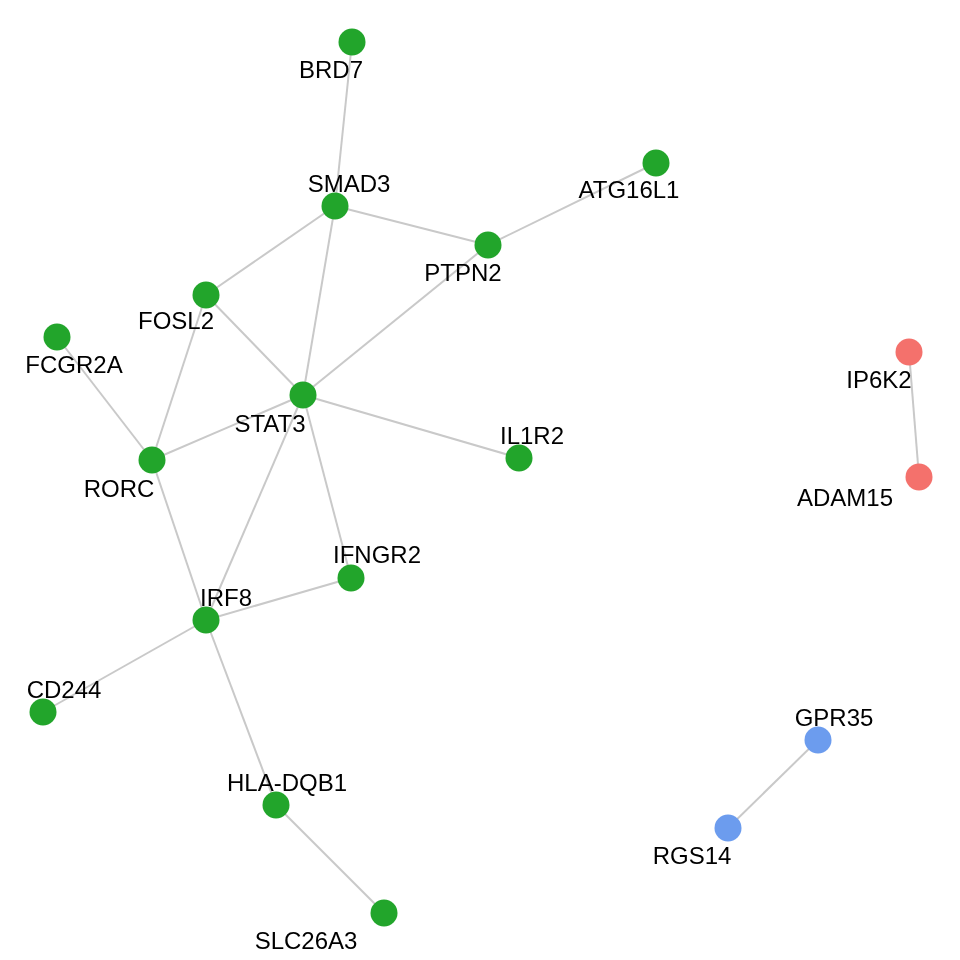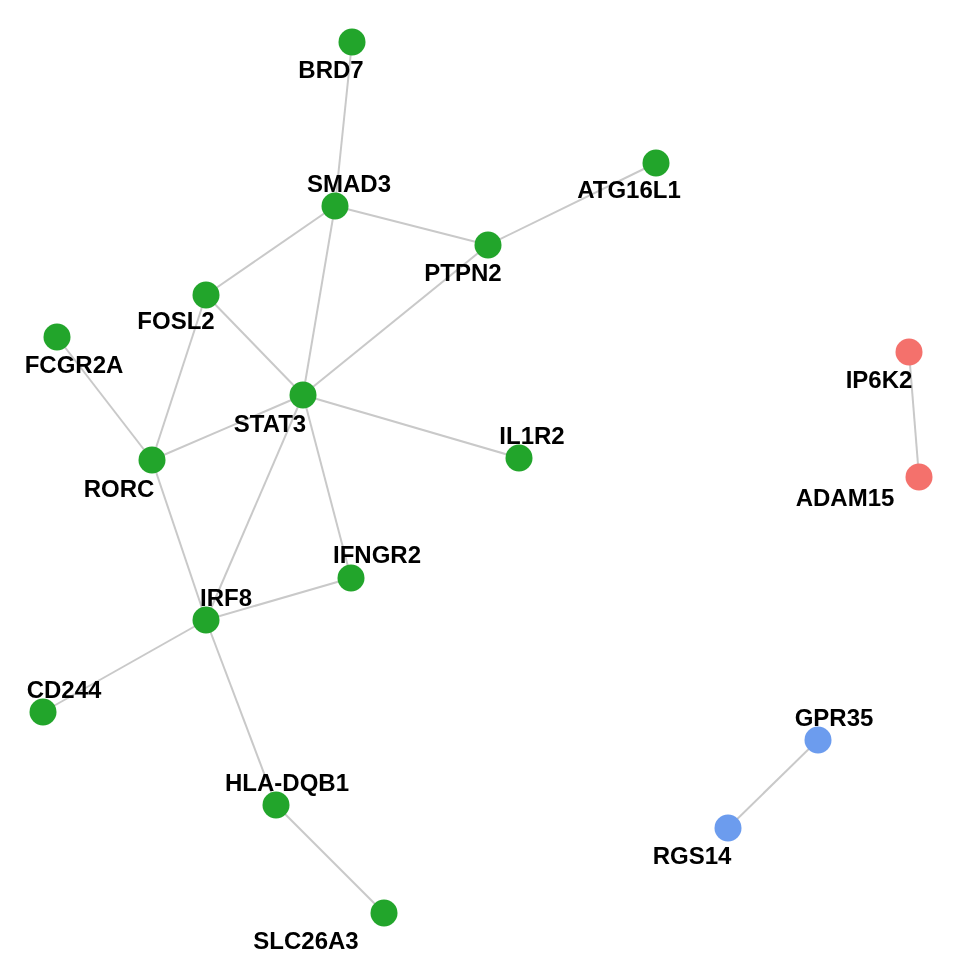--- a/index.html
+++ b/index.html
@@ -7,21 +7,20 @@
     padding: 0;
     background: #ffffff;
   }
   #app {
     position: relative;
     width: 960px;
     height: 960px;
     background: #ffffff;
     font-family: "Liberation Sans", sans-serif;
     overflow: hidden;
-    font-weight: bold;
   }
   #net {
     display: block;
   }
   #net text {
     font-family: "Liberation Sans", "DejaVu Sans", sans-serif;
   }
 </style>
 </head>
 <body>

